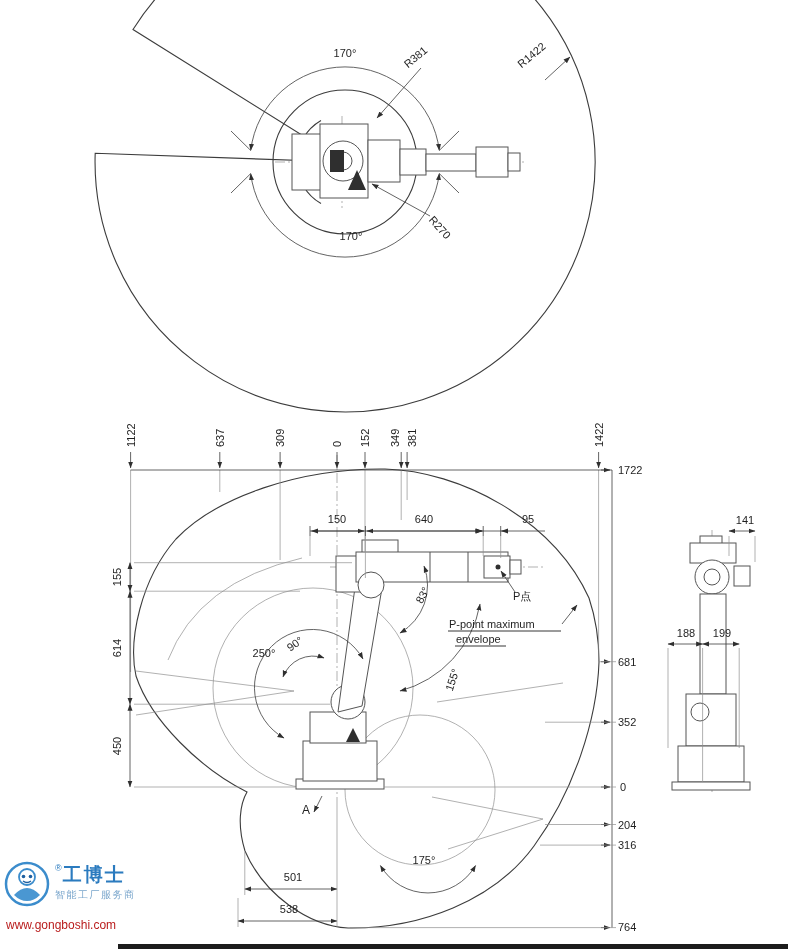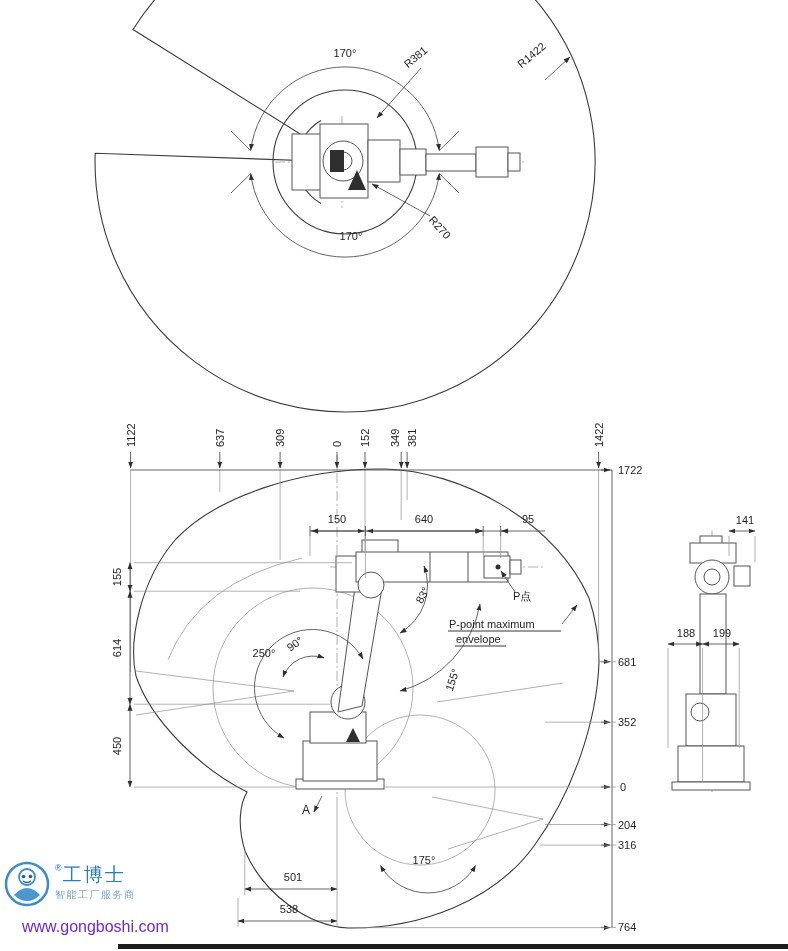--- a/index.html
+++ b/index.html
@@ -16,23 +16,23 @@
   .dim{fill:none;stroke:#3c3c3c;stroke-width:.8;}
   .cl{stroke-dasharray:10 3 2 3;}
   .dark{fill:#2f2f2f;stroke:none;}
   .und{stroke:#1f1f1f;stroke-width:.9;}
   
   .watermark{position:absolute;left:4px;top:861px;display:flex;gap:5px;align-items:flex-start;}
   .wm-logo{width:46px;height:46px;}
   .wm-textcol{padding-top:4px;}
   .wm-brandrow{display:flex;align-items:flex-start;}
   .wm-reg{font-size:9px;color:#2b7bbf;margin-right:1px;position:relative;top:-2px;}
-  .wm-brand{font-size:19px;font-weight:normal;color:#2b7bbf;letter-spacing:2px;line-height:1;}
+  .wm-brand{font-size:19px;font-weight:bold;color:#2b7bbf;letter-spacing:2px;line-height:1;}
   .wm-tagline{font-size:10px;color:#7aa6cc;letter-spacing:1.5px;margin-top:4px;}
-  .wm-url{position:absolute;left:22px;top:918px;font-size:16px;color:#6d28d9;}
+  .wm-url{position:absolute;left:6px;top:918px;font-size:12px;color:#b91c1c;}
   .bottom-bar{position:absolute;left:118px;top:944px;width:670px;height:5px;background:#1c1c1c;}
 </style>
 </head>
 <body>
 
 <div class="stage">
 
 <svg width="788" height="951" viewBox="0 0 788 951">
   <defs>
     <marker id="arr" viewBox="0 0 10 10" refX="9" refY="5" markerWidth="9" markerHeight="9" orient="auto-start-reverse">

